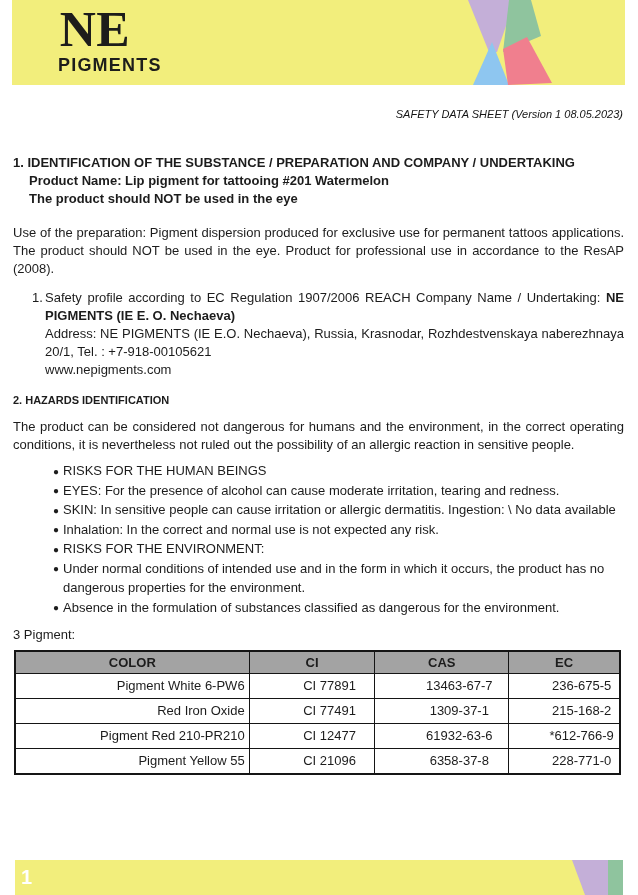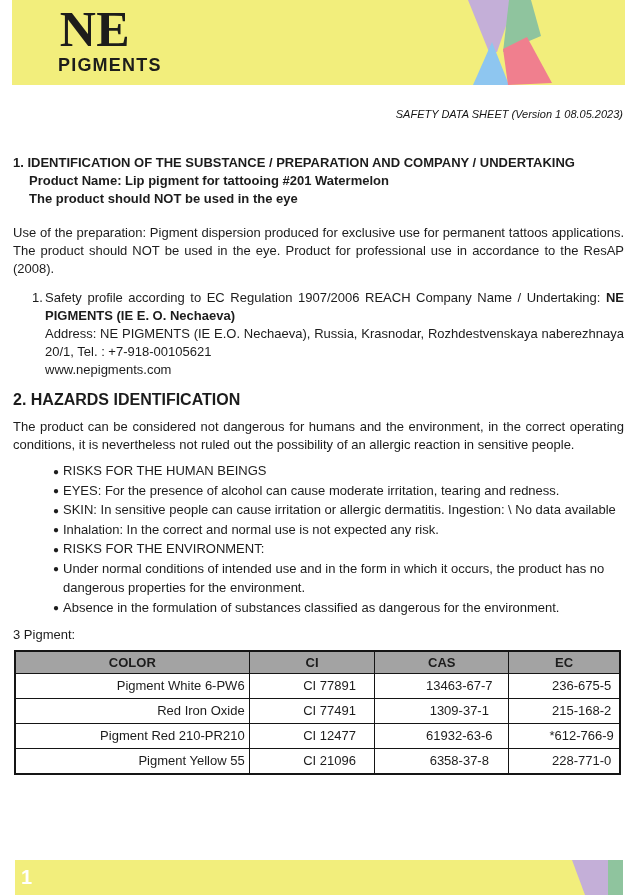--- a/index.html
+++ b/index.html
@@ -40,21 +40,21 @@
   .h-block { font-weight: bold; font-size: 13px; }
   .h-hang { padding-left: 16px; text-indent: -16px; }
   .h-ind  { padding-left: 16px; }
 
   .para { margin-top: 16px; text-align: justify; }
 
   .numitem { margin-top: 11px; position: relative; padding-left: 32px; text-align: justify; }
   .numitem .num { position: absolute; left: 19px; top: 0; }
   .b { font-weight: bold; }
 
-  .h2 { margin-top: 12px; font-weight: bold; font-size: 16px; }
+  .h2 { margin-top: 12px; font-weight: bold; font-size: 11px; }
 
   .bullets { margin: 7px 0 0 0; padding: 0; list-style: none; }
   .bullets li { position: relative; padding-left: 50px; line-height: 19.5px; }
   .blt { position: absolute; left: 40px; top: 0.5px; font-size: 10px; }
 
   .pig-label { margin-top: 9px; }
 
   table.pigments {
     margin-top: 6px; margin-left: 1px;
     border-collapse: collapse; width: 607px;

